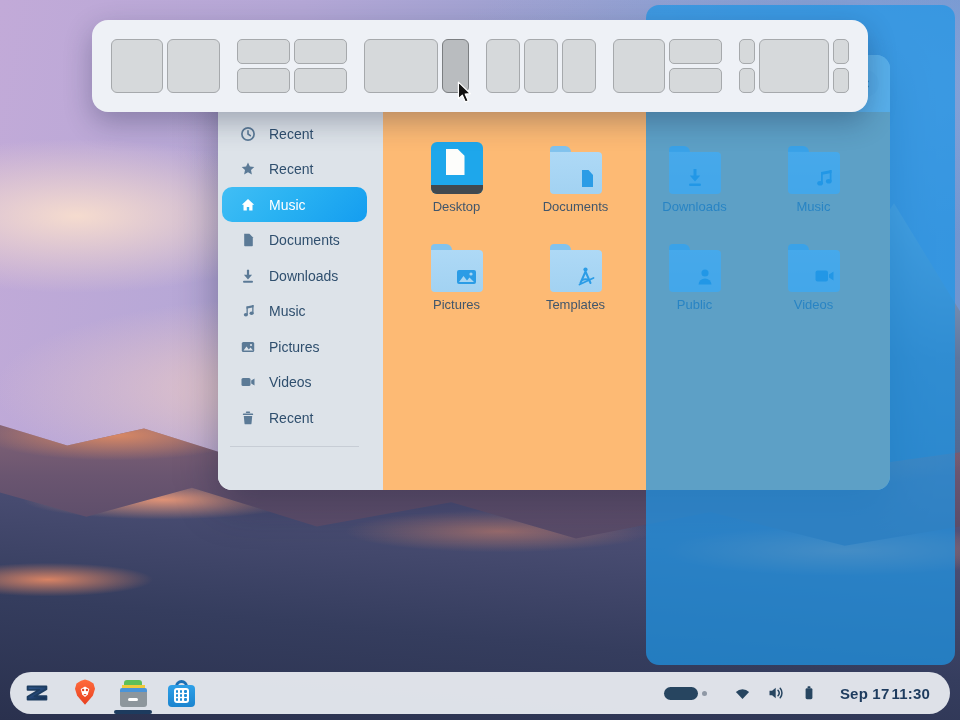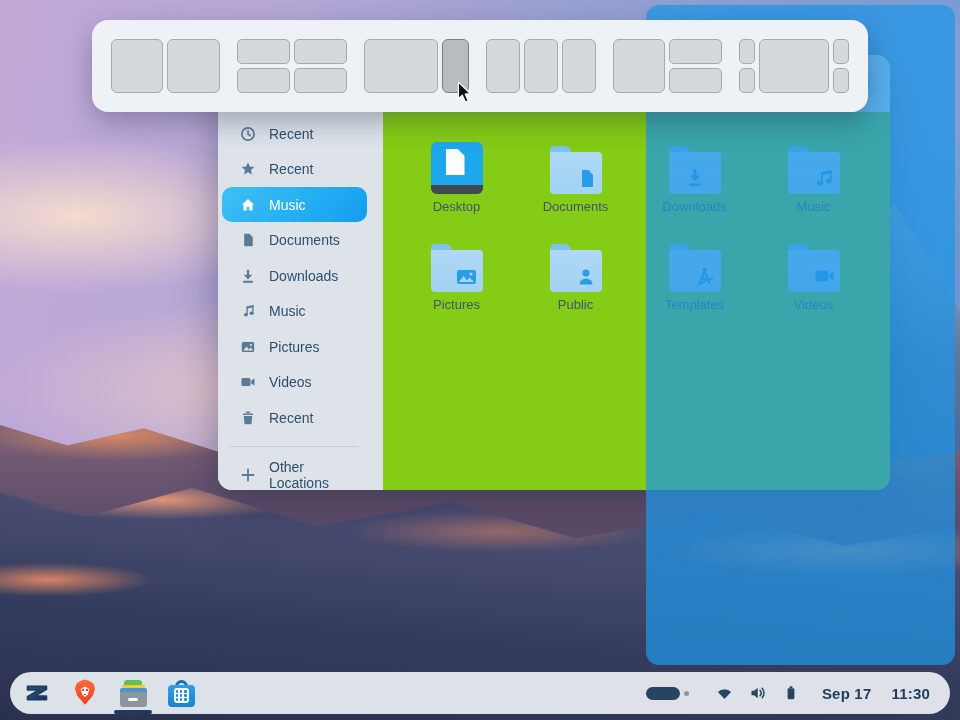--- a/index.html
+++ b/index.html
@@ -47,21 +47,21 @@
     display:flex; align-items:center; justify-content:center; cursor:default; }
   .fm-body { flex:1; display:flex; min-height:0; }
 
   .sidebar { width:165px; flex:0 0 165px; background:#dde3e9; padding:4px 16px 0 4px; }
   .sb-item { height:35px; margin:0 0 0.5px 0; border-radius:10px; display:flex; align-items:center;
     gap:13px; padding-left:18px; color:#2f4f6e; font-size:14px; font-weight:500; }
   .sb-item .sb-ic { width:16px; height:16px; flex:0 0 16px; display:flex; align-items:center; }
   .sb-item.selected { background:linear-gradient(135deg,#41bef5 0%,#29b2f2 45%,#149df0 100%); color:#ffffff; }
   .sb-sep { height:1px; background:#c7cdd5; margin:11px 8px 10px 8px; }
 
-  .fm-main { flex:1; background:#84cc16; position:relative; }
+  .fm-main { flex:1; background:#fdba74; position:relative; }
   .folder-grid { position:absolute; left:14px; top:26px; display:grid;
     grid-template-columns:repeat(4,119px); grid-auto-rows:98px; }
   .fcell { display:flex; flex-direction:column; align-items:center; }
   .fcell .icon-slot { height:56px; display:flex; align-items:flex-end; justify-content:center; }
   .fcell .flabel { margin-top:5px; font-size:13px; color:#41566b; }
 
   .folder { position:relative; width:52px; height:48px; }
   .folder .tab { position:absolute; top:0; left:0; width:21px; height:12px; background:#82c3ee; border-radius:4px 6px 0 0; }
   .folder .fbody { position:absolute; top:6px; left:0; width:52px; height:42px;
     background:linear-gradient(180deg,#aed9f6,#a2d2f2); border-radius:0 4px 4px 4px; }
@@ -92,21 +92,21 @@
   
   .taskbar { position:absolute; left:10px; top:672px; width:940px; height:42px; z-index:60;
     background:rgba(233,236,241,.94); border-radius:21px; display:flex; align-items:center; padding:0 20px 0 10px; }
   .tb-apps { display:flex; align-items:center; gap:14px; height:100%; }
   .tb-app { width:34px; height:34px; display:flex; align-items:center; justify-content:center; position:relative; }
   .tb-active-bar { position:absolute; left:50%; transform:translateX(-50%); bottom:-4px; width:38px; height:4px;
     background:#1d3b5e; border-radius:2px; }
   .tray { margin-left:auto; display:flex; align-items:center; gap:17px; }
   .ws-pill { width:34px; height:13px; border-radius:7px; background:#274560; }
   .ws-dot { width:5px; height:5px; border-radius:50%; background:#8f98a5; margin-left:-8px; }
-  .clock { display:flex; gap:20px; font-size:15px; font-weight:700; color:#1d3b5e; margin-left:6px; letter-spacing:.2px; }
+  .clock { display:flex; gap:2px; font-size:15px; font-weight:700; color:#1d3b5e; margin-left:6px; letter-spacing:.2px; }
 
   
   .files-ic { display:flex; flex-direction:column; align-items:center; }
   .files-ic .g { width:18px; height:5px; background:#5fbf58; border-radius:3px 3px 0 0; }
   .files-ic .y { width:23px; height:3px; background:#f0c93c; }
   .files-ic .b { width:27px; height:4px; background:#4a94d8; border-radius:2px 2px 0 0; }
   .files-ic .gray { width:27px; height:15px; background:#8d969c; border-radius:0 0 3px 3px;
     display:flex; align-items:center; justify-content:center; }
   .files-ic .minus { width:10px; height:3px; background:#fff; border-radius:1.5px; }
 
@@ -214,28 +214,20 @@
           <span class="sb-ic">
             <svg width="16" height="16" viewBox="0 0 16 16" fill="#5b7a96">
                 <rect x="5.8" y="1.4" width="4.4" height="1.6" rx=".8"></rect>
                 <rect x="2.8" y="3.4" width="10.4" height="1.7" rx=".85"></rect>
                 <path d="M3.8 6.1 h8.4 l-.7 7.3 q-.1 .9 -1 .9 H5.5 q-.9 0 -1 -.9 z"></path>
               </svg>
           </span>
           <span class="sb-label">Recent</span>
         </div>
         <div class="sb-sep"></div>
-        <div class="sb-item">
-          <span class="sb-ic">
-            <svg width="16" height="16" viewBox="0 0 16 16">
-                <path d="M8 2.5 V13.5 M2.5 8 H13.5" stroke="#5b7a96" stroke-width="1.8" stroke-linecap="round" fill="none"></path>
-              </svg>
-          </span>
-          <span class="sb-label">Other Locations</span>
-        </div>
       </div>
 
       <div class="fm-main">
         <div class="folder-grid">
 
           <div class="fcell">
             <div class="icon-slot">
                 <div class="desktop-icon">
               <div class="sheet"></div>
                   <div class="bar"></div>
@@ -301,43 +293,43 @@
             </div>
               </div>
             <div class="flabel">Pictures</div>
           </div>
 
           <div class="fcell">
             <div class="icon-slot">
                 <div class="folder">
               <div class="tab"></div>
                   <div class="fbody"></div>
-              <svg class="glyph br" width="24" height="24" viewBox="0 0 24 24" fill="#2b9ce6">
-                    <circle cx="12" cy="9" r="3.6"></circle>
-                    <path d="M5.5 20.5 a6.5 6 0 0 1 13 0 z"></path>
-                  </svg>
-            </div>
-              </div>
-            <div class="flabel">Public</div>
-          </div>
-
-          <div class="fcell">
-            <div class="icon-slot">
-                <div class="folder">
-              <div class="tab"></div>
-                  <div class="fbody"></div>
               <svg class="glyph br" width="24" height="24" viewBox="0 0 24 24">
                     <circle cx="11.5" cy="5.5" r="2.1" fill="#2b9ce6"></circle>
                     <path d="M11.5 7.5 L6.5 19 M11.5 7.5 L16.5 19" stroke="#2b9ce6" stroke-width="2" stroke-linecap="round" fill="none"></path>
                     <path d="M7.5 16.5 Q11.5 14 15.5 16.5" stroke="#2b9ce6" stroke-width="1.8" fill="none"></path>
                     <path d="M5.5 20.5 L19.5 14" stroke="#2b9ce6" stroke-width="1.8" stroke-linecap="round"></path>
                   </svg>
             </div>
               </div>
             <div class="flabel">Templates</div>
+          </div>
+
+          <div class="fcell">
+            <div class="icon-slot">
+                <div class="folder">
+              <div class="tab"></div>
+                  <div class="fbody"></div>
+              <svg class="glyph br" width="24" height="24" viewBox="0 0 24 24" fill="#2b9ce6">
+                    <circle cx="12" cy="9" r="3.6"></circle>
+                    <path d="M5.5 20.5 a6.5 6 0 0 1 13 0 z"></path>
+                  </svg>
+            </div>
+              </div>
+            <div class="flabel">Public</div>
           </div>
 
           <div class="fcell">
             <div class="icon-slot">
                 <div class="folder">
               <div class="tab"></div>
                   <div class="fbody"></div>
               <svg class="glyph br" width="24" height="24" viewBox="0 0 24 24" fill="#2b9ce6">
                     <rect x="3.5" y="6.5" width="12.5" height="11" rx="2"></rect>
                     <path d="M17 10.5 l4.5 -3 v9 l-4.5 -3 z"></path>

